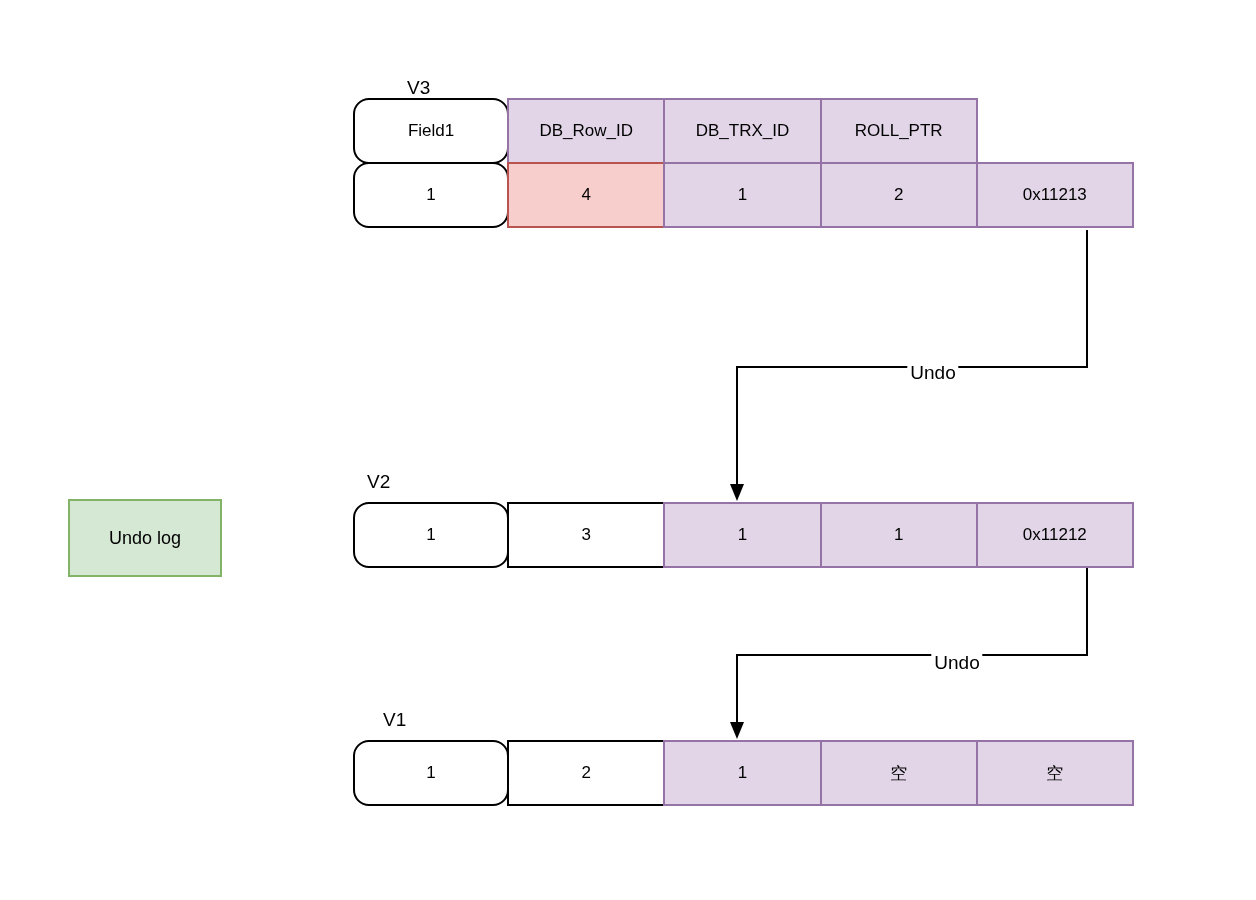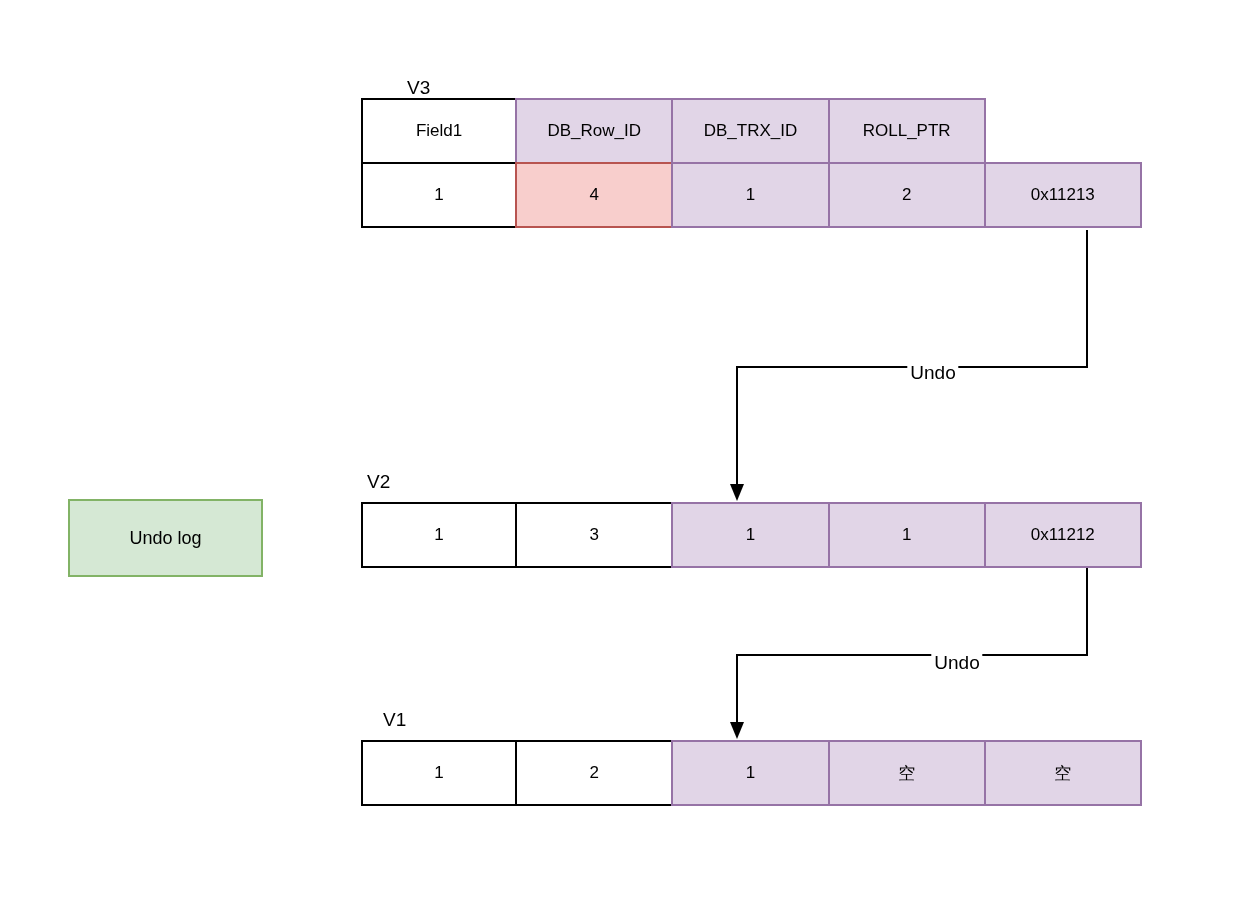--- a/index.html
+++ b/index.html
@@ -66,29 +66,29 @@
     width: 158.2px;
     height: 66px;
     margin-left: -2px;
     display: flex;
     align-items: center;
     justify-content: center;
     font-size: 17px;
     background: #ffffff;
     border: 2px solid #000000;
   }
-  .cell:first-child { width: 156.2px; margin-left: 16px; }
+  .cell:first-child { width: 156.2px; margin-left: 8px; border-radius: 16px; }
   .cell.c-purple { background: #E1D5E7; border-color: #9673A6; }
   .cell.c-red    { background: #F8CECC; border-color: #B85450; }
   
   .undo-log-box {
     position: absolute;
     left: 68px; top: 499px;
     box-sizing: border-box;
-    width: 195px; height: 78px;
+    width: 154px; height: 78px;
     background: #D5E8D4;
     border: 2px solid #82B366;
     display: flex;
     align-items: center;
     justify-content: center;
     font-size: 18px;
     z-index: 2;
   }
 </style>
 </head>

